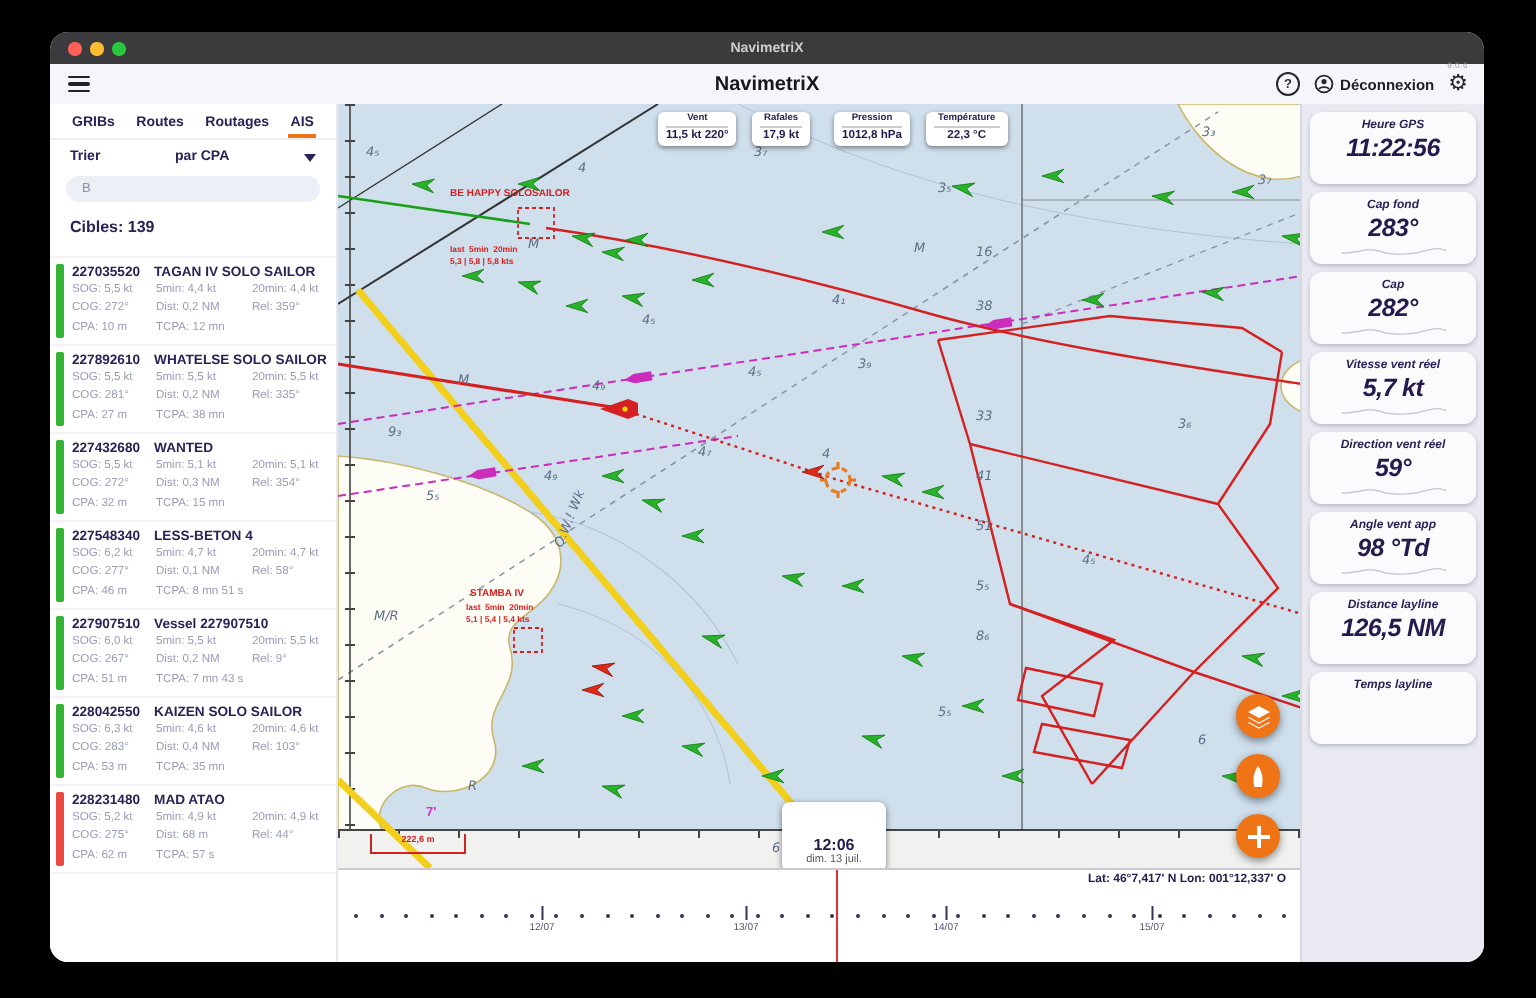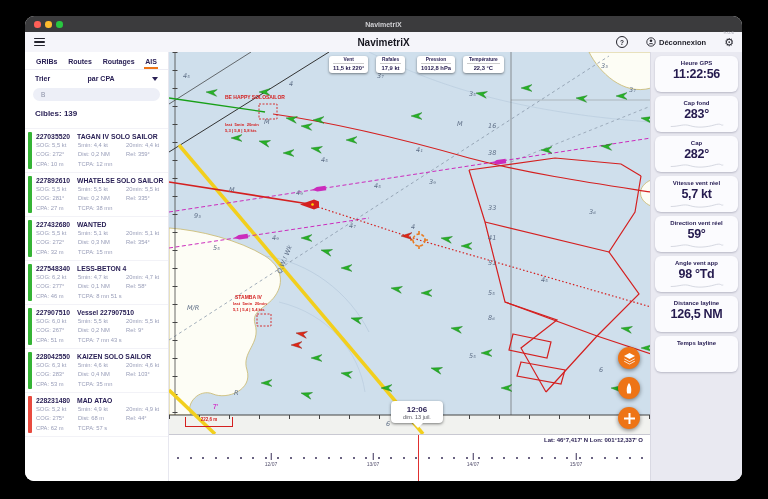--- a/index.html
+++ b/index.html
@@ -11,35 +11,35 @@
   .titlebar{position:relative;height:16px;background:#3b3b3d;display:flex;align-items:center;justify-content:center;}
   .tl{position:absolute;left:9px;top:5px;display:flex;gap:4.5px;}
   .tl i{width:6.5px;height:6.5px;border-radius:50%;display:block;}
   .tl .r{background:#ff5f57}.tl .y{background:#febc2e}.tl .g{background:#28c840}
   .tbtitle{font-size:7px;font-weight:bold;color:#cfcfd2;}
   
   .appbar{position:relative;height:20px;background:#f5f5fa;border-bottom:1px solid #e4e4ee;display:flex;align-items:center;}
   .burger{margin-left:9px;width:11px;display:flex;flex-direction:column;gap:2px;cursor:pointer;}
   .burger i{height:1.6px;background:#22222c;border-radius:1px;display:block;}
   .apptitle{position:absolute;left:0;right:0;text-align:center;font-size:10px;font-weight:bold;color:#16161f;}
-  .hright{position:absolute;right:8px;top:0;height:20px;display:flex;align-items:center;gap:18px;}
+  .hright{position:absolute;right:8px;top:0;height:20px;display:flex;align-items:center;gap:7px;}
   .circ{width:10px;height:10px;border:1px solid #26262e;border-radius:50%;display:flex;align-items:center;justify-content:center;
         font-size:6.5px;font-weight:bold;color:#26262e;}
   .logout{display:flex;align-items:center;gap:3px;font-size:7.5px;font-weight:bold;color:#1d1d26;}
   .gearwrap{position:relative;display:flex;align-items:center;}
   .gear{font-size:11px;line-height:11px;color:#26262e;}
   .ver{position:absolute;top:-7px;right:0;font-size:4px;color:#9a9aa4;letter-spacing:.3px;}
   
   .content{position:absolute;top:36px;left:0;right:0;bottom:0;display:flex;}
   .sidebar{width:143px;background:#fff;position:relative;flex:none;border-right:1px solid #e7e7ef;}
   .center{flex:1;min-width:0;display:flex;flex-direction:column;}
   .map{height:382px;position:relative;background:#cfdfec;overflow:hidden;flex:none;}
   .bstrip{flex:1;background:#fff;position:relative;border-top:1px solid #c9c9d2;}
   .rpanel{width:92px;flex:none;background:#e9e9f1;border-left:1px solid #d9d9e3;padding:4px 4px 0;box-sizing:border-box;
-          display:flex;flex-direction:column;gap:4px;overflow:hidden;}
+          display:flex;flex-direction:column;gap:4px;overflow:hidden;font-style:italic;}
   
   .tabs{display:flex;justify-content:space-between;align-items:flex-end;padding:4px 10px 0;border-bottom:1px solid #ededf4;}
   .tab{font-size:7px;font-weight:bold;color:#2a2156;padding:2px 1px 4px;cursor:pointer;}
   .tab.active{border-bottom:2px solid #ee7416;padding-bottom:2px;}
   .sortrow{display:flex;align-items:center;padding:5px 10px 3px;font-size:7px;font-weight:bold;color:#2a2156;}
   .sortval{flex:1;text-align:center;}
   .caret{width:0;height:0;border-left:3.5px solid transparent;border-right:3.5px solid transparent;border-top:4.5px solid #2a2156;}
   .search{margin:3px 8px 2px;height:13px;background:#edeff7;border-radius:7px;font-size:6.5px;color:#8a8fa5;
           line-height:13px;padding-left:8px;}
   .count{padding:6px 10px 4px;font-size:8px;font-weight:bold;color:#2a2156;}
@@ -65,21 +65,21 @@
   .arr.g{fill:#28b228;stroke:#117a11;stroke-width:.4;}
   .arr.r{fill:#e02818;stroke:#8e1408;stroke-width:.4;}
   .mb{fill:#cb2cbc;}
   .wbox{position:absolute;top:4px;background:#fff;border-radius:3px;box-shadow:0 1px 2.5px rgba(0,0,0,.45);
         text-align:center;padding:1px 4px 2px;}
   .wlabel{font-size:4.8px;font-weight:bold;color:#2a2156;border-bottom:.5px solid #ccc;padding:0 2px 1px;}
   .wvalue{font-size:5.8px;font-weight:bold;color:#241a4e;padding-top:1px;white-space:nowrap;}
   .vname{position:absolute;font-size:5px;font-weight:bold;color:#d42020;white-space:nowrap;}
   .vcap{position:absolute;font-size:4.2px;font-weight:bold;color:#d42020;line-height:5.5px;white-space:pre;}
   .bubble{position:absolute;left:222px;top:349px;width:52px;background:#fff;border-radius:4px;text-align:center;
-          box-shadow:0 1px 3px rgba(0,0,0,.5);padding:4px 0 2px;}
+          box-shadow:0 1px 3px rgba(0,0,0,.5);padding:17px 0 2px;}
   .bubble:after{content:"";position:absolute;left:22px;bottom:-5px;border:5px solid transparent;border-top-color:#fff;border-bottom:0;}
   .btime{font-size:8px;font-weight:bold;color:#241a4e;line-height:9px;}
   .bdate{font-size:5.5px;color:#55555f;line-height:7px;}
   .scale{position:absolute;left:16px;top:365px;width:46px;border-left:1px solid #d42020;border-right:1px solid #d42020;
          border-bottom:1px solid #d42020;height:9px;text-align:center;font-size:4.5px;font-weight:bold;color:#d42020;}
   .latlab{position:absolute;left:44px;top:351px;font-size:6.5px;font-weight:bold;color:#d233c8;}
   .fab{position:absolute;left:449px;width:22px;height:22px;border-radius:50%;background:#ee7416;
        box-shadow:0 1.5px 4px rgba(0,0,0,.45);display:flex;align-items:center;justify-content:center;cursor:pointer;}
   
   .coords{position:absolute;right:7px;top:2px;font-size:6px;font-weight:bold;color:#241a4e;}

